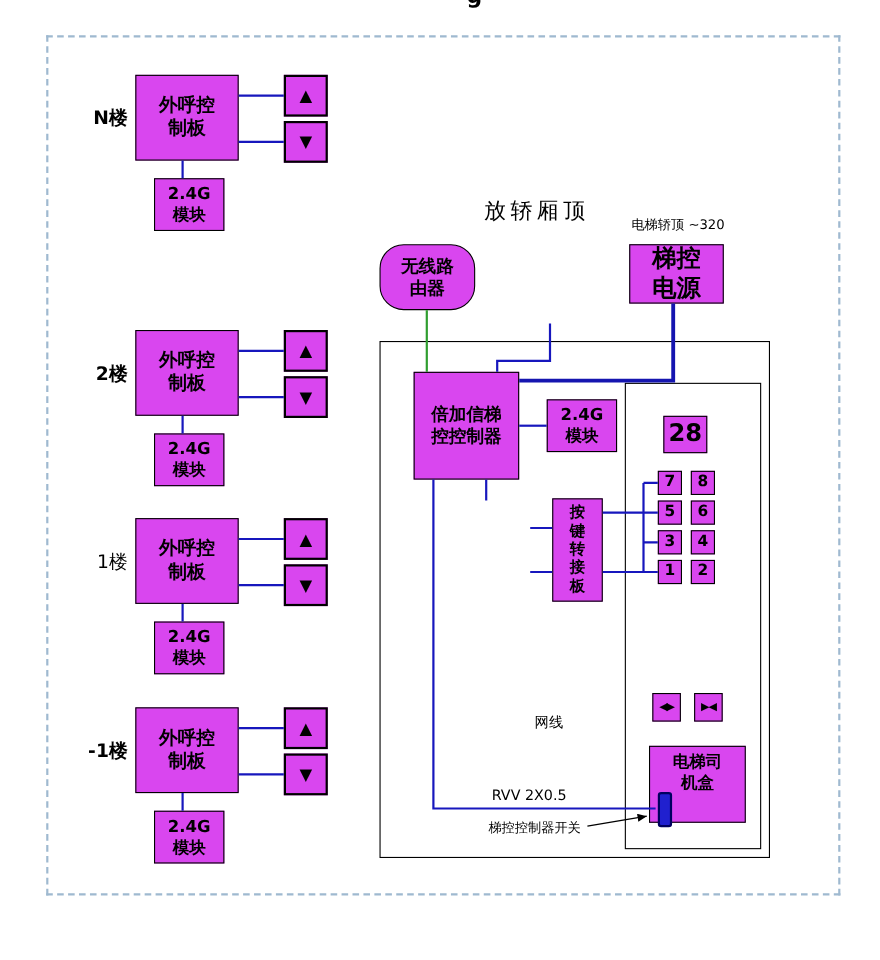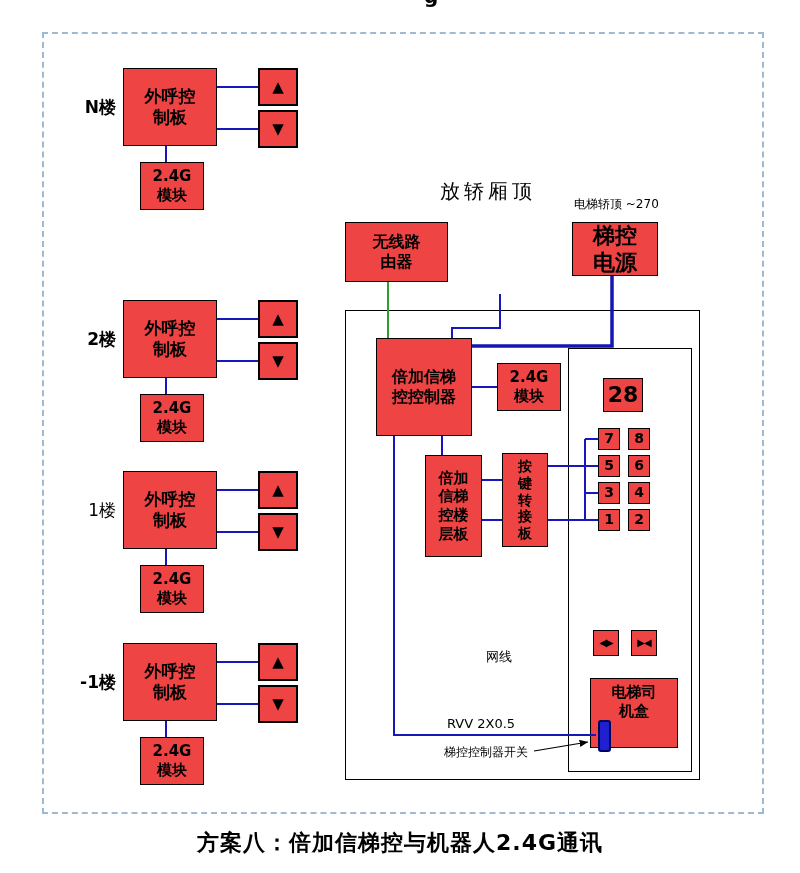--- a/index.html
+++ b/index.html
@@ -1,19 +1,19 @@
 <!DOCTYPE html>
 <html><head>
 <meta charset="utf-8">
 <style>
   * { margin:0; padding:0; box-sizing:border-box; }
   body { font-family:"DejaVu Sans","Liberation Sans",sans-serif; background:#ffffff; color:#000; }
   .page { position:relative; width:800px; height:873px; background:#fff; overflow:hidden; }
   .box {
-    position:absolute; border:1.5px solid #000; background:#ef4444;
+    position:absolute; border:1.5px solid #000; background:#d946ef;
     display:flex; align-items:center; justify-content:center;
     text-align:center; white-space:pre-line; font-weight:bold; line-height:1.25;
   }
   .lbl { position:absolute; white-space:pre-line; }
   .dashed {
     position:absolute; left:42px; top:32px; width:722px; height:782px;
     border:2px dashed #9fb9d0; background:transparent;
   }
   .outer-frame { position:absolute; border:1px solid #000; background:transparent; }
   .panel { position:absolute; border:1px solid #000; background:#fff; }
@@ -71,37 +71,33 @@
 
   <div class="lbl" style="left:60px; top:671px; width:56px; text-align:right; font-size:17px; font-weight:bold;">-1楼</div>
   <div class="box" style="left:123px; top:643px; width:94px; height:78px; font-size:17px;">外呼控
 制板</div>
   <div class="box" style="left:258px; top:643px; width:40px; height:38px; border-width:2px; font-size:15px;">▲</div>
   <div class="box" style="left:258px; top:685px; width:40px; height:38px; border-width:2px; font-size:15px;">▼</div>
   <div class="box" style="left:140px; top:737px; width:64px; height:48px; font-size:15px;">2.4G
 模块</div>
 
   <div class="cartop-title lbl">放轿厢顶</div>
-  <div class="lbl" style="left:574px; top:196px; font-size:12px;">电梯轿顶 ~270</div>
+  <div class="lbl" style="left:574px; top:196px; font-size:12px;">电梯轿顶 ~320</div>
 
-  <div class="box" style="left:345px; top:222px; width:103px; height:60px; font-size:16px;">无线路
+  <div class="box" style="left:345px; top:222px; width:87px; height:60px; font-size:16px;border-radius:22px;">无线路
 由器</div>
   <div class="box" style="left:572px; top:222px; width:86px; height:54px; font-size:22px;">梯控
 电源</div>
 
   <div class="outer-frame" style="left:345px; top:310px; width:355px; height:470px;"></div>
 
   <div class="box" style="left:376px; top:338px; width:96px; height:98px; font-size:16px;">倍加信梯
 控控制器</div>
   <div class="box" style="left:497px; top:363px; width:64px; height:48px; font-size:15px;">2.4G
 模块</div>
-  <div class="box" style="left:425px; top:455px; width:57px; height:102px; font-size:15px;">倍加
-信梯
-控楼
-层板</div>
   <div class="box" style="left:502px; top:453px; width:46px; height:94px; font-size:14px; line-height:1.2;">按
 键
 转
 接
 板</div>
 
   <div class="panel" style="left:568px; top:348px; width:124px; height:424px;"></div>
 
   <div class="box" style="left:603px; top:378px; width:40px; height:34px; font-size:22px;">28</div>
 
@@ -143,15 +139,14 @@
       <path class="wire-bt" d="M612 276 V346 H472"></path>
       <path class="wire-b" d="M472 387 H497"></path>
       <path class="wire-b" d="M442 436 V455"></path>
       <path class="wire-b" d="M482 480 H502 M482 520 H502"></path>
       <path class="wire-b" d="M548 466 H598 M548 520 H598 M585 439 V520 M585 439 H598 M585 493 H598"></path>
       <path class="wire-b" d="M394 436 V735 H596"></path>
       <path class="wire-k" d="M534 751 L588 742" marker-end="url(#ah)"></path>
     </g>
   </svg>
 
-  <div class="caption">方案八：倍加信梯控与机器人2.4G通讯</div>
 
 </div>
 
 </body></html>

